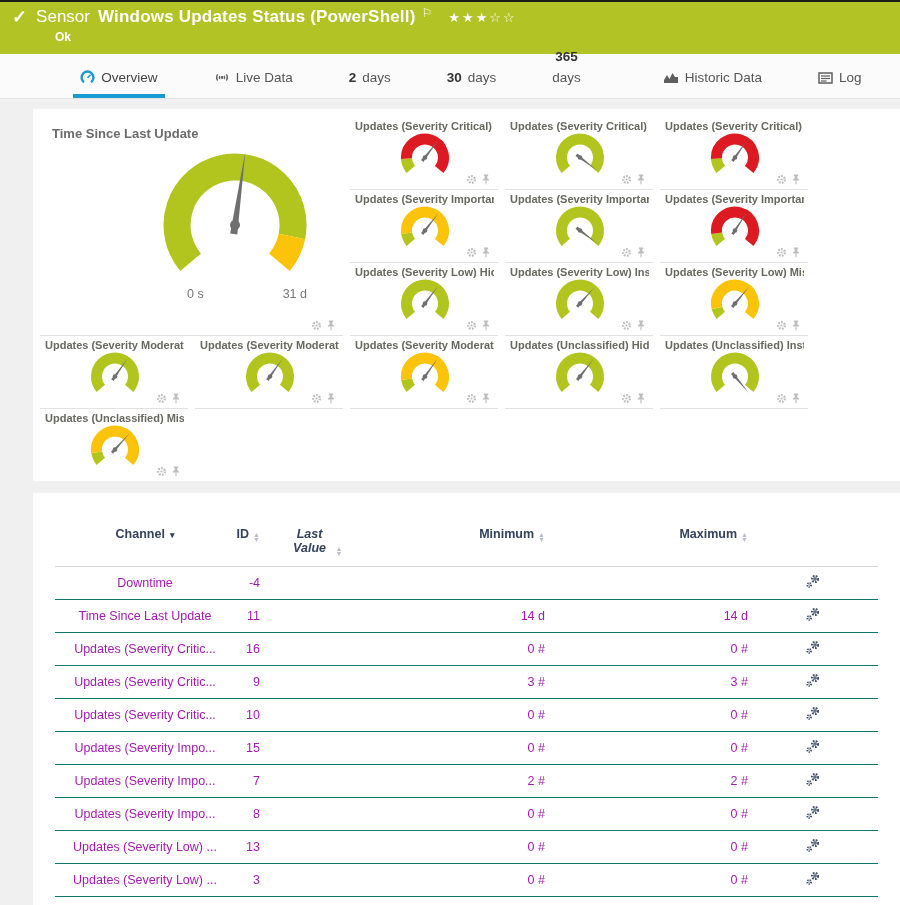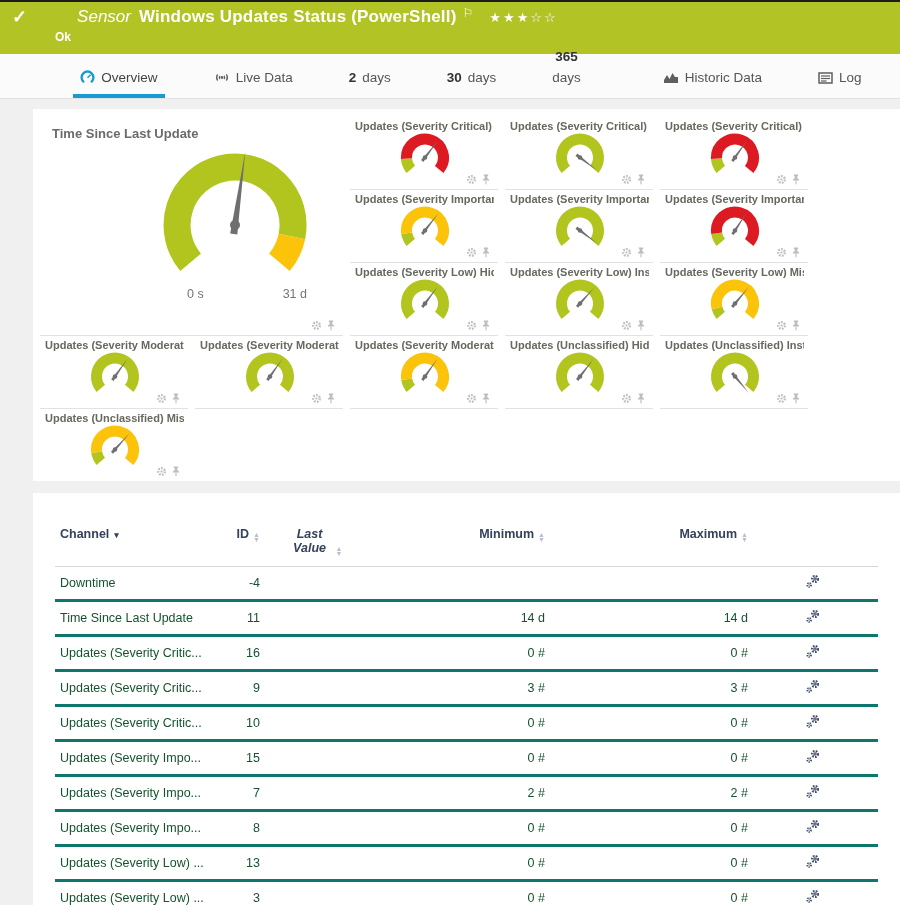--- a/index.html
+++ b/index.html
@@ -3,21 +3,21 @@
 <meta charset="utf-8">
 <style>
   html,body{margin:0;padding:0;background:#dcdcdc;font-family:"Liberation Sans",sans-serif;}
   #page{width:900px;height:905px;background:#f0f0f0;overflow:hidden;position:relative;
         border-top:2px solid #1c1c1c;box-sizing:border-box;}
 
   
   .topbar{background:#b2c326;height:52px;color:#fff;padding:5px 10px 0 10px;box-sizing:border-box;}
   .topbar-line1{display:flex;align-items:center;}
   .check{font-size:18px;font-weight:bold;margin:0 9px 0 2px;line-height:20px;}
-  .sensor-type{font-style:italic;font-size:17px;margin-right:8px;margin-left:41px;}
+  .sensor-type{font-size:17px;margin-right:8px;}
   .sensor-title{font-weight:bold;font-size:17px;letter-spacing:.2px;}
   .flag{font-size:12px;margin-left:6px;align-self:flex-start;line-height:12px;}
   .stars{margin-left:16px;font-size:13px;letter-spacing:2px;}
   .status-ok{font-weight:bold;font-size:12px;margin:3px 0 0 45px;}
 
   
   .tabsbar{background:#fbfbfb;height:45px;display:flex;align-items:flex-end;padding-left:42px;
            border-bottom:1px solid #e3e3e3;box-sizing:border-box;white-space:nowrap;justify-content:center;}
   .tab{display:flex;align-items:center;gap:6px;padding:0 7px 13px;margin-right:42px;
        font-size:13.5px;color:#555;cursor:pointer;}
@@ -41,22 +41,22 @@
   .tile-icons{position:absolute;right:7px;bottom:4px;display:flex;gap:4px;align-items:flex-end;}
   .main-body{margin-left:90px;width:200px;}
   .main-labels{display:flex;justify-content:space-between;padding:2px 28px 0 52px;
                font-size:12.5px;color:#757575;}
 
   
   .panel-table{margin-top:12px;min-height:435px;padding:26px 0 0 22px;box-sizing:border-box;}
   table{border-collapse:collapse;table-layout:fixed;}
   th{color:#34425c;font-weight:bold;font-size:12.5px;padding:8px 0 10px;vertical-align:top;
      border-bottom:1px solid #d8d8d8;cursor:pointer;}
-  td{font-size:12.5px;color:#14532d;padding:0;height:32px;border-bottom:3px solid #0f766e;}
-  .al{text-align:left;padding-left:5px;}
+  td{font-size:12.5px;color:#a21caf;padding:0;height:32px;border-bottom:1px solid #0f766e;}
+  .al{text-align:center;padding-left:5px;}
   .ar{text-align:right;}
   .ac{text-align:center;font-style:italic;}
   .wraphead{display:inline-block;width:44px;text-align:center;}
   .sorts{display:inline-flex;flex-direction:column;font-size:7px;line-height:5px;
          color:#b9bfca;margin-left:4px;vertical-align:1px;}
   .caret{color:#34425c;font-size:9px;margin-left:5px;}
   .gearbtn{display:inline-block;cursor:pointer;line-height:0;}
 </style>
 </head>
 <body>

